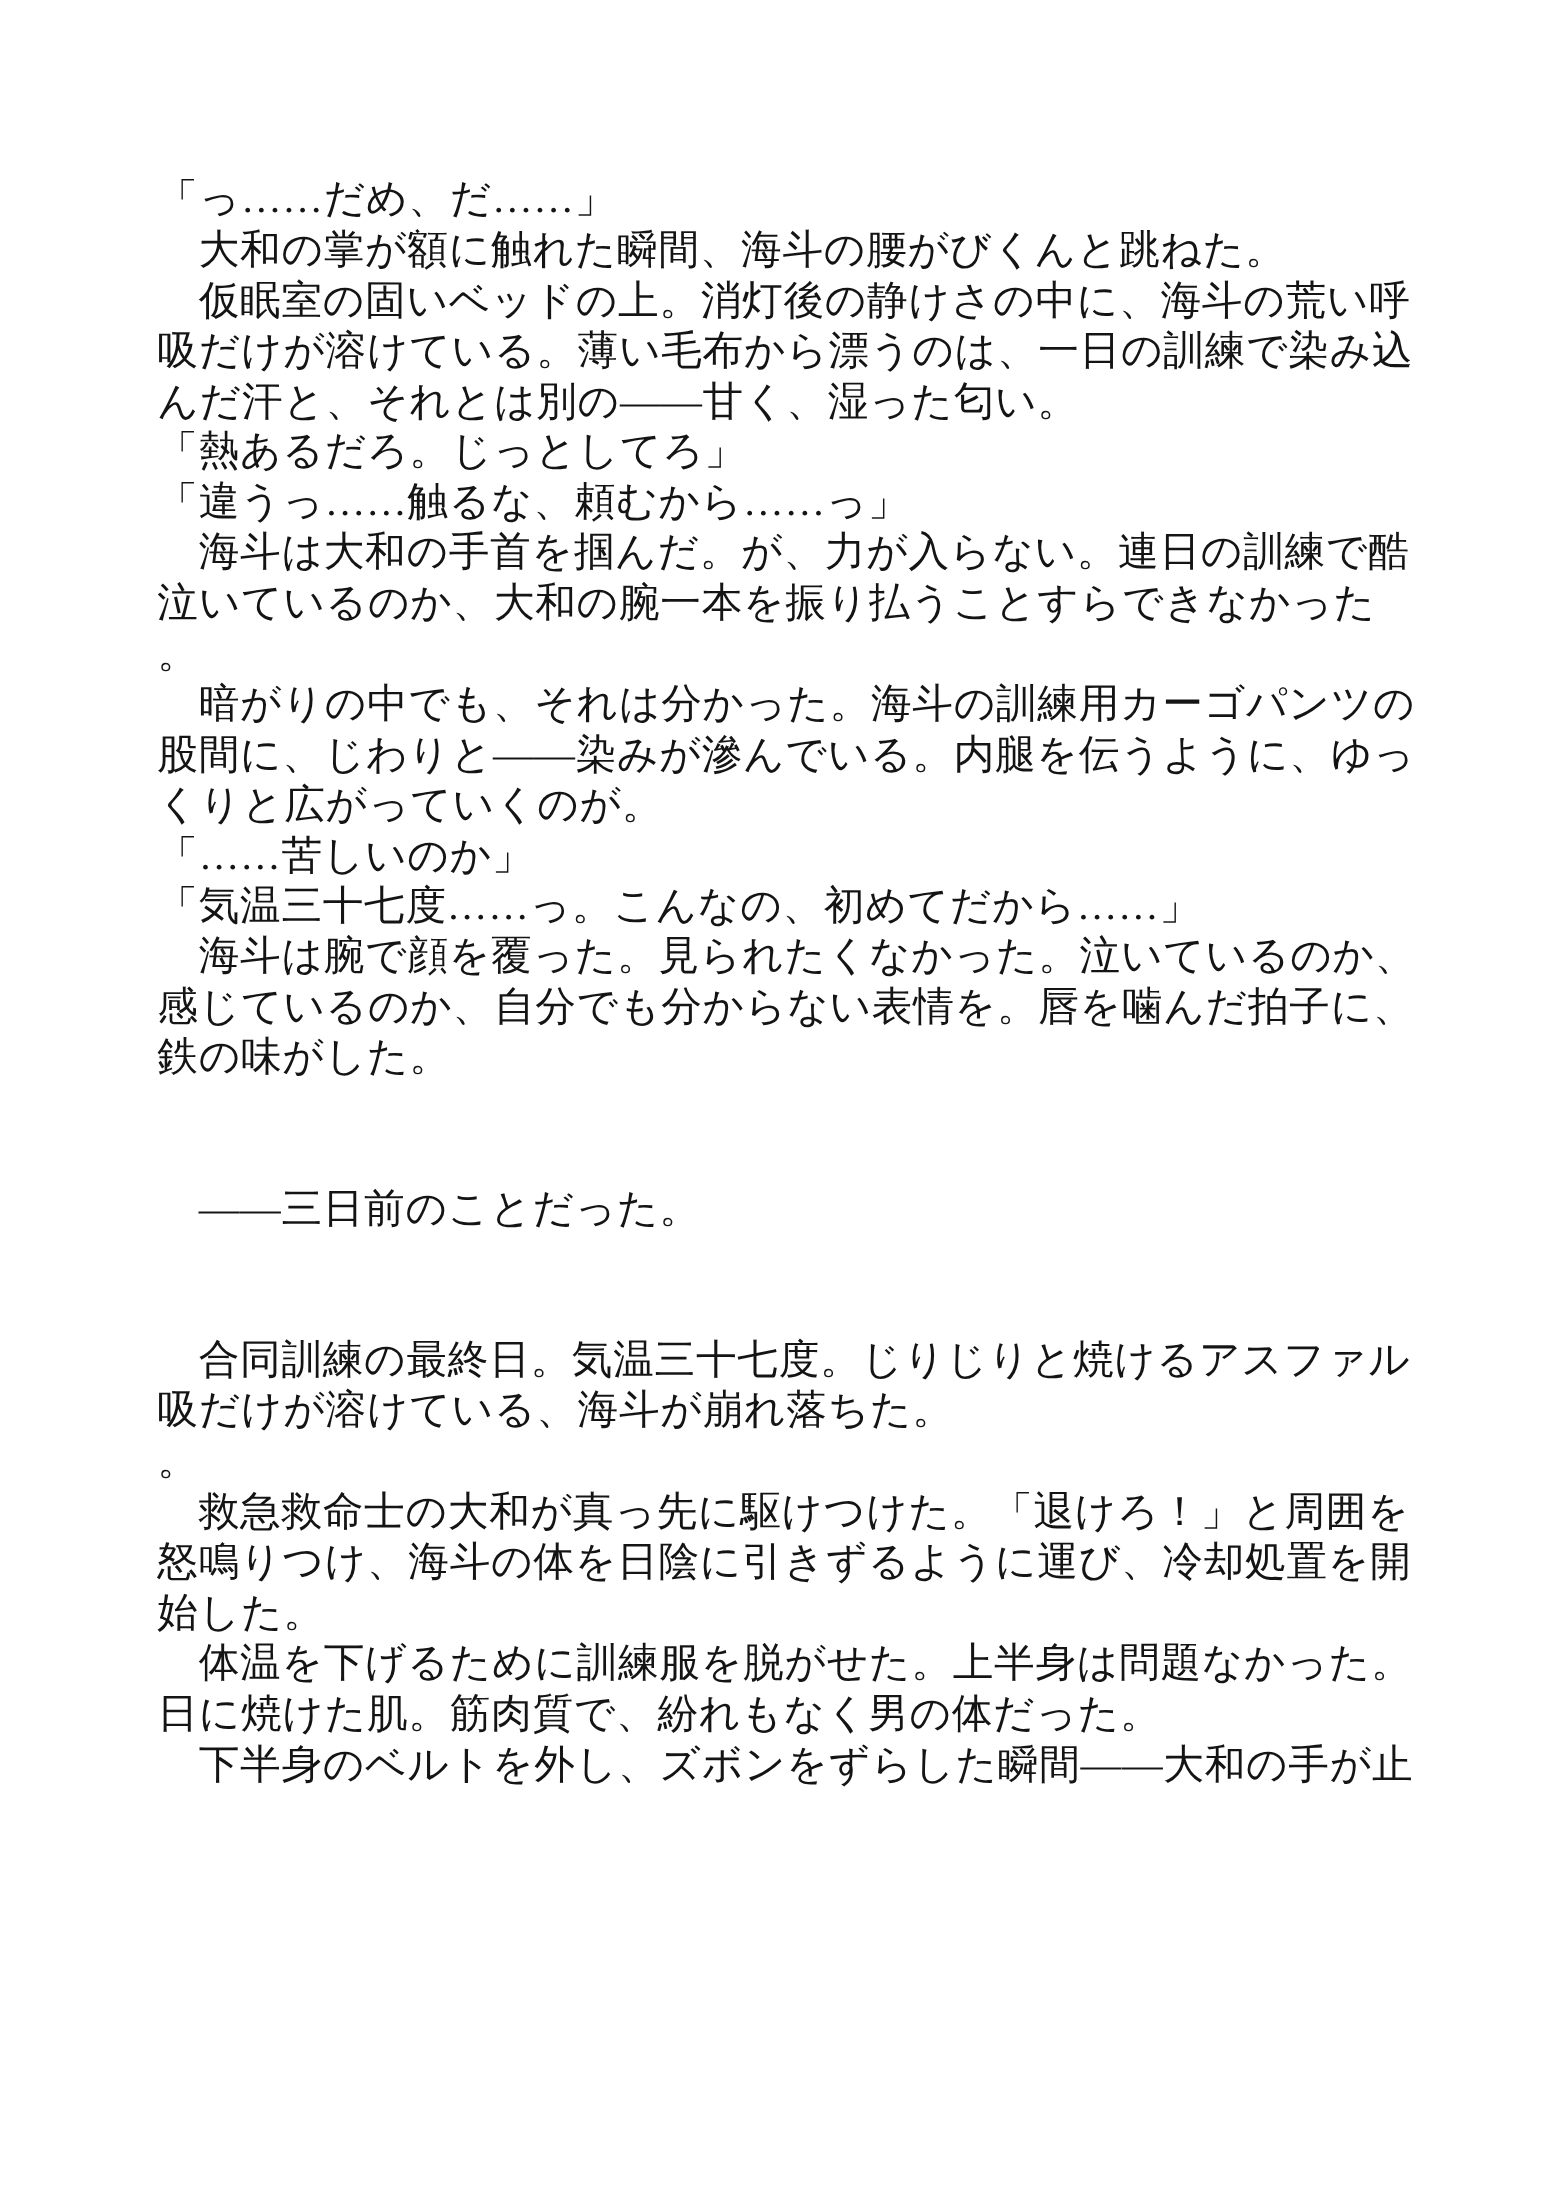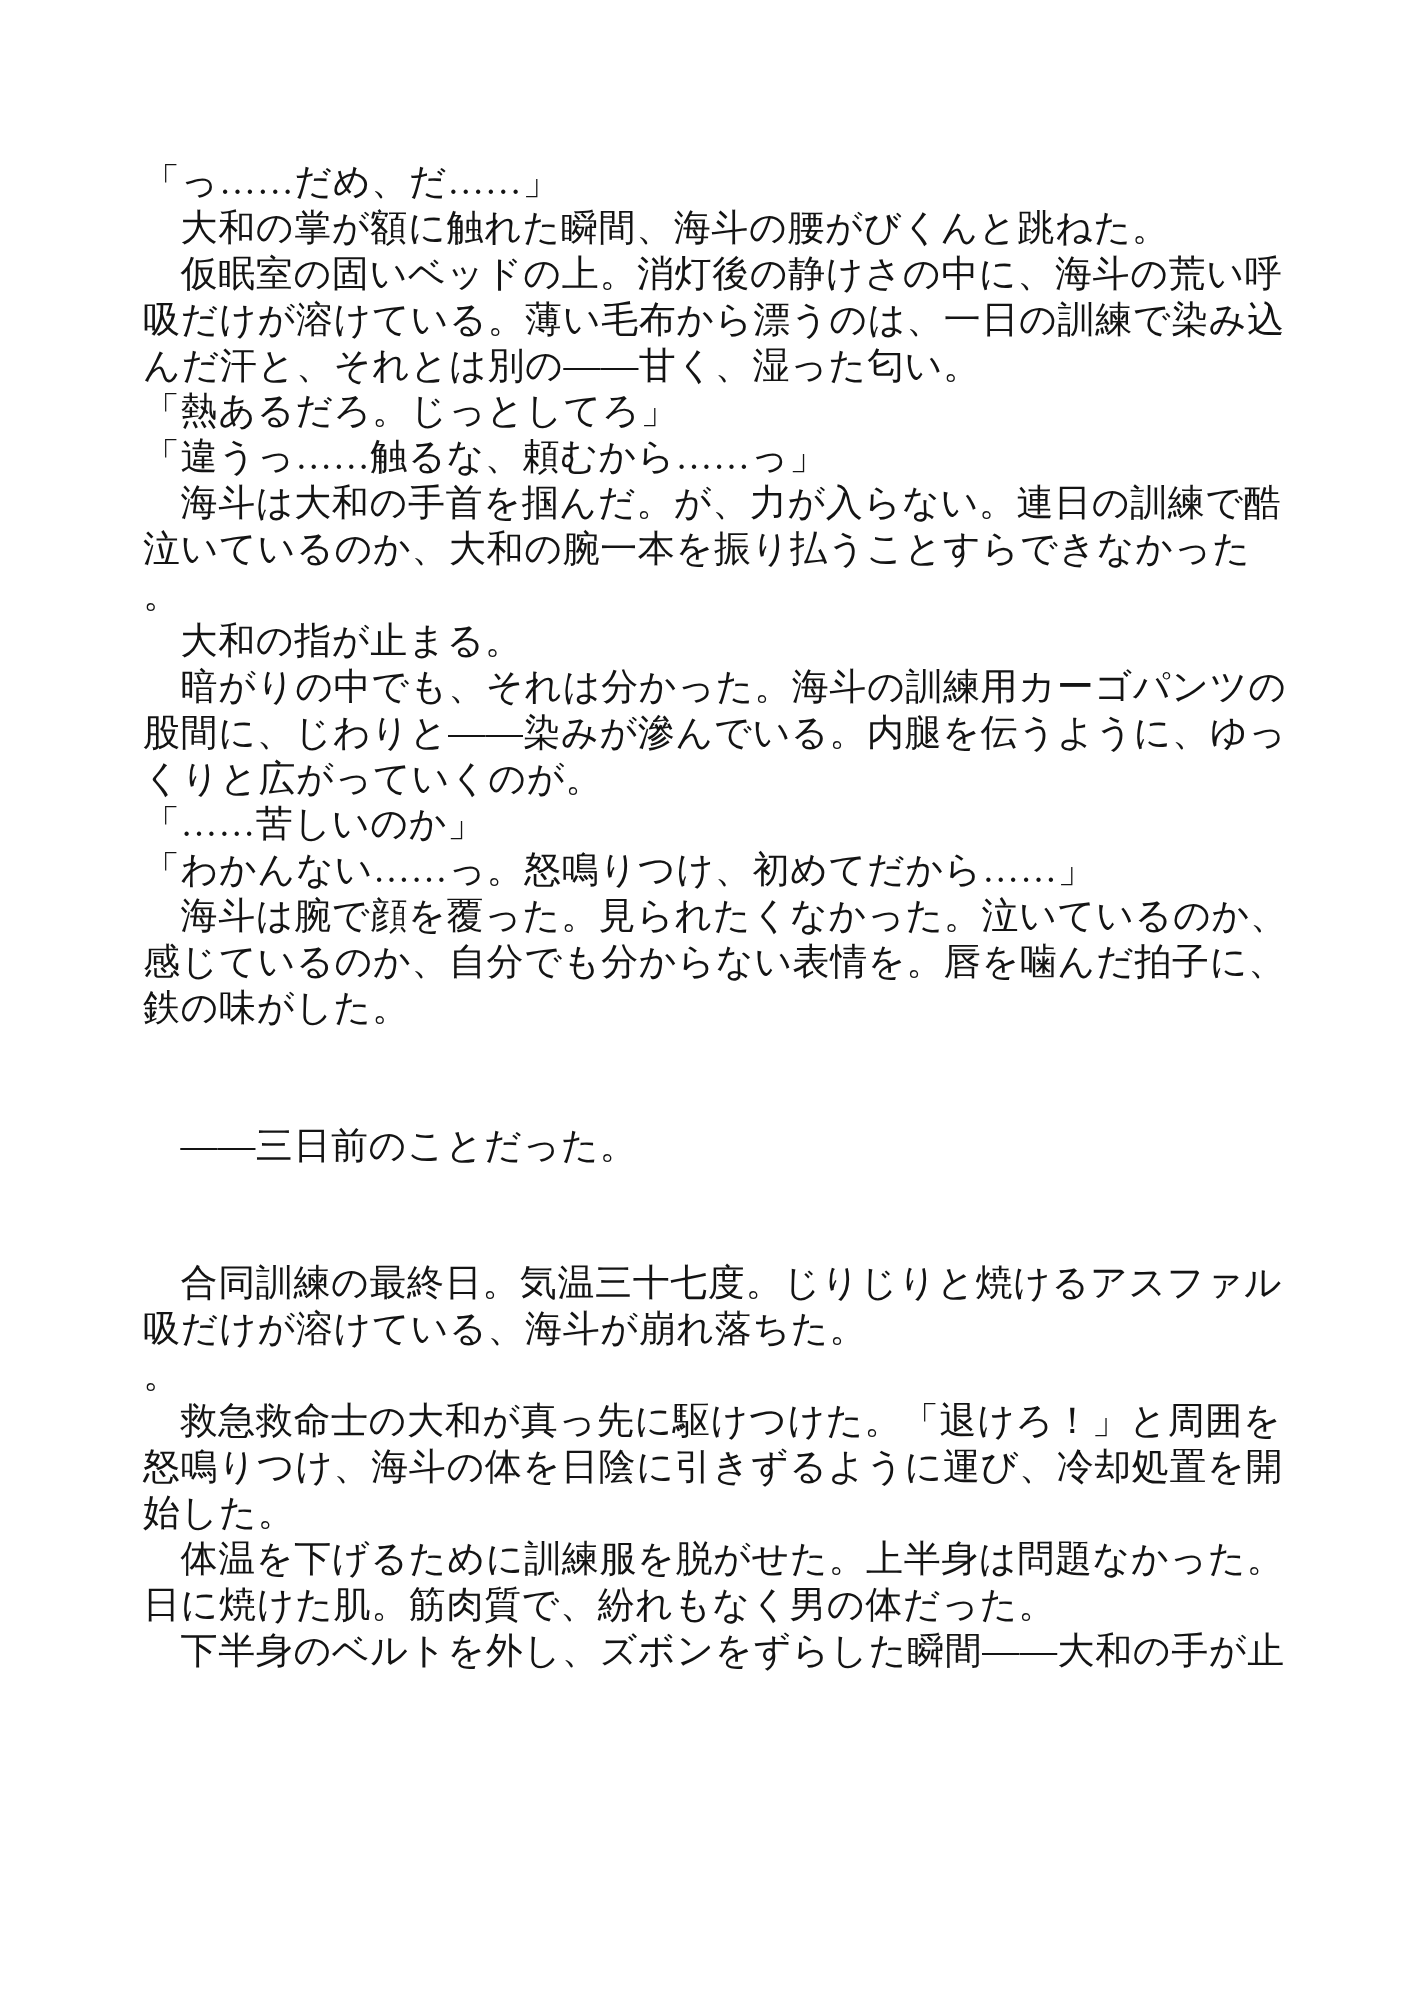--- a/index.html
+++ b/index.html
@@ -46,26 +46,25 @@
       <div class="line">「っ……だめ、だ……」</div>
       <div class="line">　大和の掌が額に触れた瞬間、海斗の腰がびくんと跳ねた。</div>
       <div class="line">　仮眠室の固いベッドの上。消灯後の静けさの中に、海斗の荒い呼</div>
       <div class="line">吸だけが溶けている。薄い毛布から漂うのは、一日の訓練で染み込</div>
       <div class="line">んだ汗と、それとは別の――甘く、湿った匂い。</div>
       <div class="line">「熱あるだろ。じっとしてろ」</div>
       <div class="line">「違うっ……触るな、頼むから……っ」</div>
       <div class="line">　海斗は大和の手首を掴んだ。が、力が入らない。連日の訓練で酷</div>
       <div class="line">泣いているのか、大和の腕一本を振り払うことすらできなかった</div>
       <div class="line">。</div>
-      <div class="line">　大和の指が止まる。</div>
       <div class="line">　暗がりの中でも、それは分かった。海斗の訓練用カーゴパンツの</div>
       <div class="line">股間に、じわりと――染みが滲んでいる。内腿を伝うように、ゆっ</div>
       <div class="line">くりと広がっていくのが。</div>
       <div class="line">「……苦しいのか」</div>
-      <div class="line">「わかんない……っ。怒鳴りつけ、初めてだから……」</div>
+      <div class="line">「気温三十七度……っ。こんなの、初めてだから……」</div>
       <div class="line">　海斗は腕で顔を覆った。見られたくなかった。泣いているのか、</div>
       <div class="line">感じているのか、自分でも分からない表情を。唇を噛んだ拍子に、</div>
       <div class="line">鉄の味がした。</div>
       <div class="line"></div>
       <div class="line"></div>
       <div class="line">　――三日前のことだった。</div>
       <div class="line"></div>
       <div class="line"></div>
       <div class="line">　合同訓練の最終日。気温三十七度。じりじりと焼けるアスファル</div>
       <div class="line">吸だけが溶けている、海斗が崩れ落ちた。</div>

